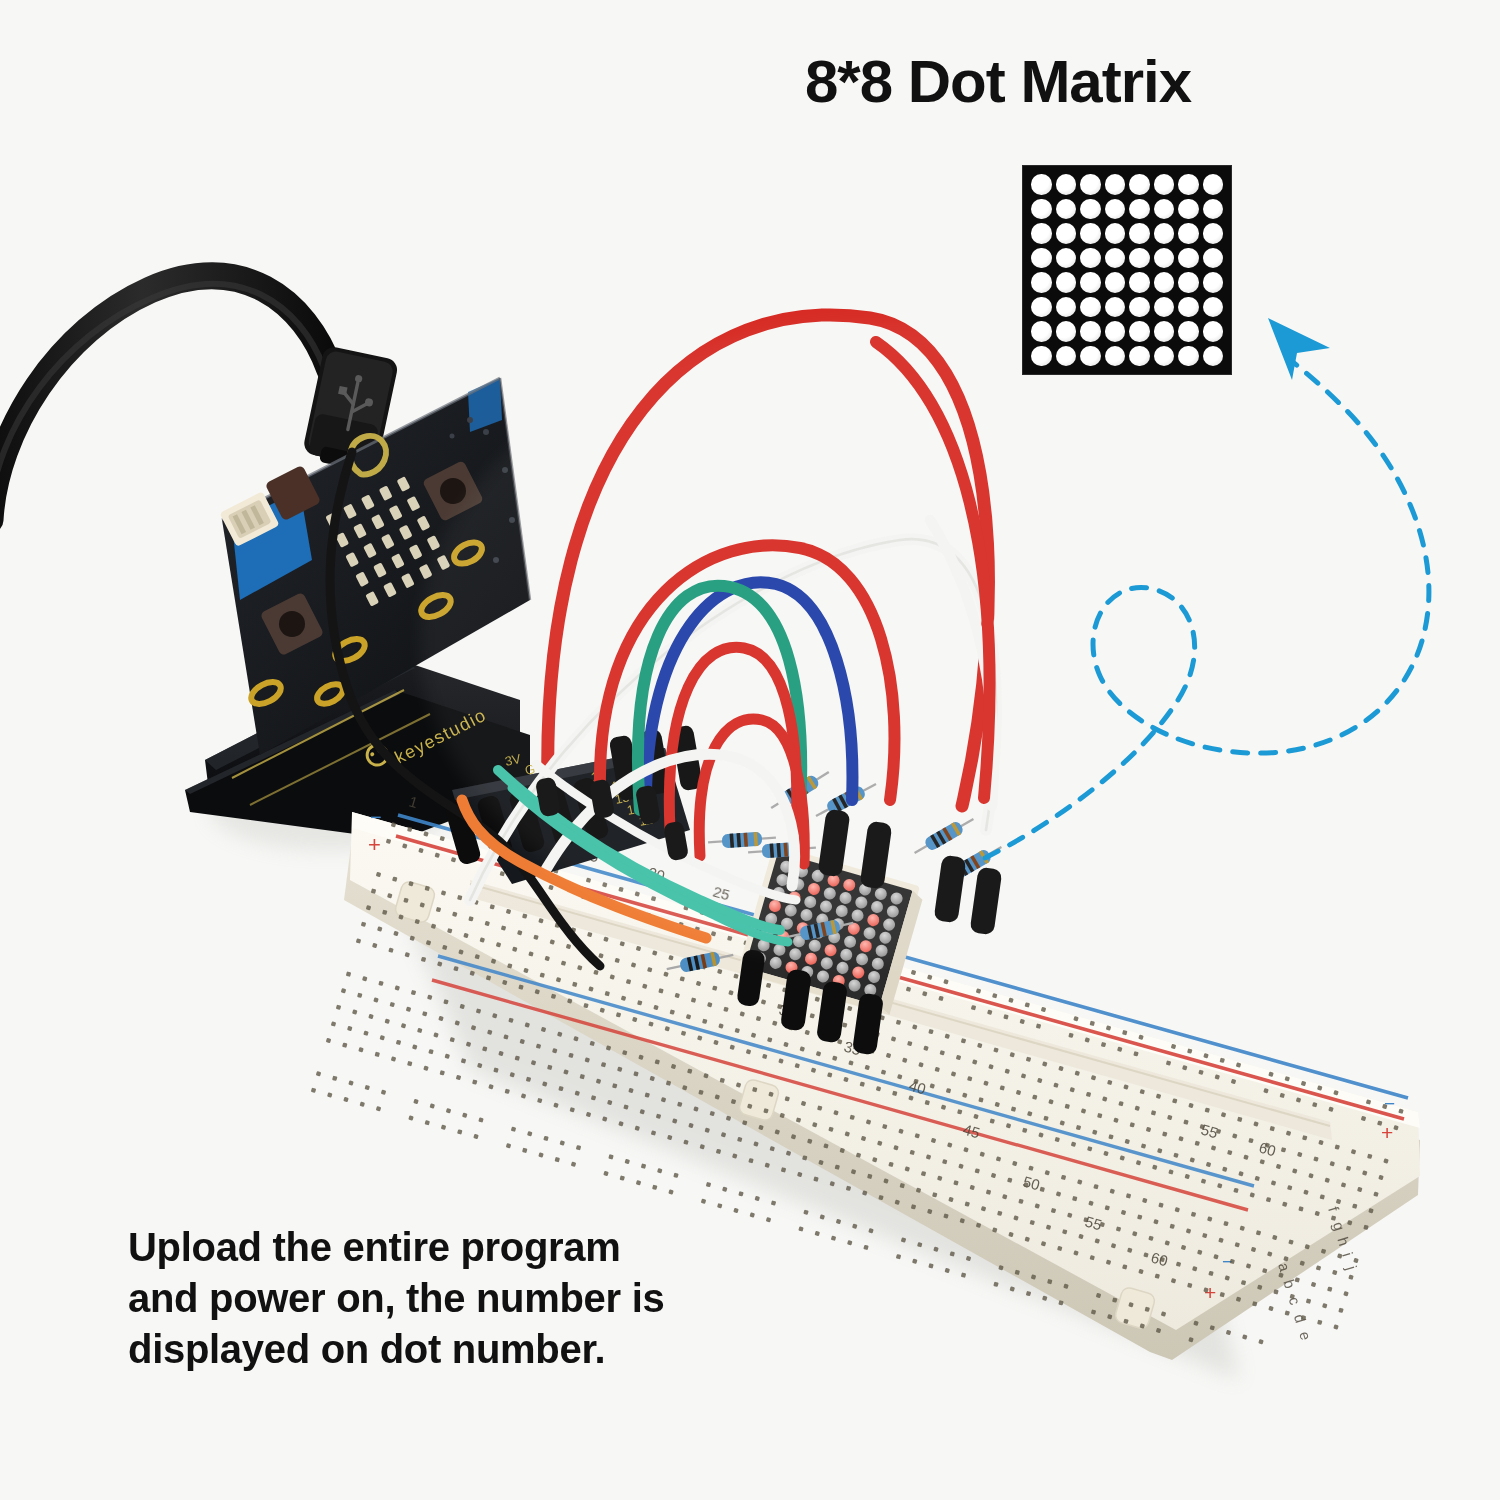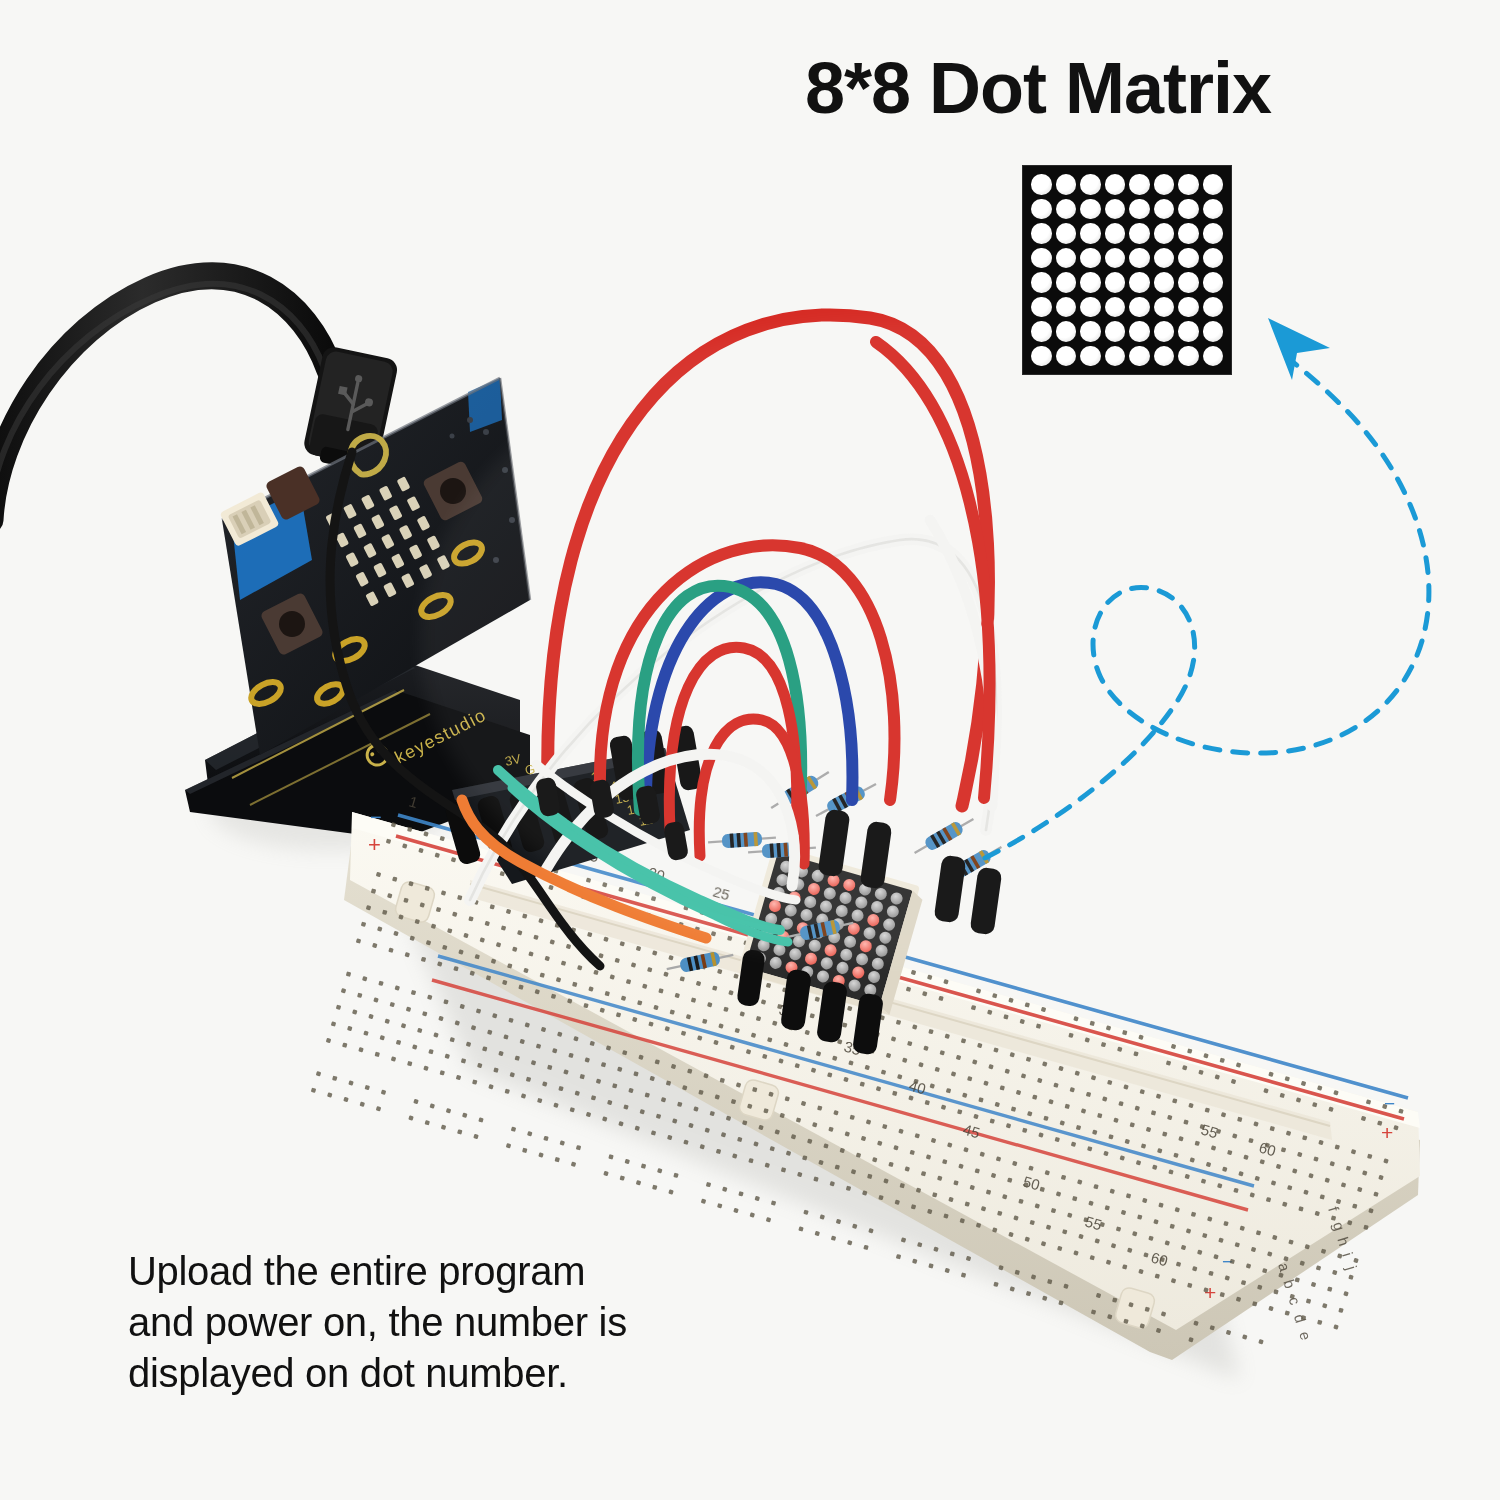--- a/index.html
+++ b/index.html
@@ -8,42 +8,42 @@
     background:#f7f7f5;
     font-family:"Liberation Sans", sans-serif;
     overflow:hidden;
     position:relative;
   }
   #stage{position:absolute;inset:0;width:1500px;height:1500px;overflow:hidden;}
 
   
   #title{
     position:absolute; left:805px; top:52px;
-    font-size:72px; font-weight:bold; letter-spacing:-1px;
+    font-size:60px; font-weight:bold; letter-spacing:-1px;
     color:#111111; line-height:1; white-space:nowrap;
   }
 
   
   #dotmatrix{
     position:absolute; left:1023px; top:166px;
     width:208px; height:208px; background:#0b0b0b;
     display:grid; grid-template-columns:repeat(8,1fr); grid-template-rows:repeat(8,1fr);
     padding:6px; box-sizing:border-box; box-shadow:0 0 0 1px #2a2a2a;
   }
   #dotmatrix .led{
     border-radius:50%;
     background:radial-gradient(circle at 38% 34%, #ffffff 52%, #efefef 72%, #d8d8d8 100%);
     margin:2px;
   }
 
   
   #caption{
     position:absolute; left:128px; top:1222px;
     font-size:40px; line-height:1.28; color:#111111;
-    font-weight:400; letter-spacing:-0.3px;margin-top:24px;
+    font-weight:700; letter-spacing:-0.3px;
   }
 
   
   #photo{position:absolute;left:0;top:0;width:1500px;height:1500px;}
   #pointer{position:absolute;left:0;top:0;width:1500px;height:1500px;pointer-events:none;}
 </style>
 </head>
 <body>
 
 <div id="stage">

